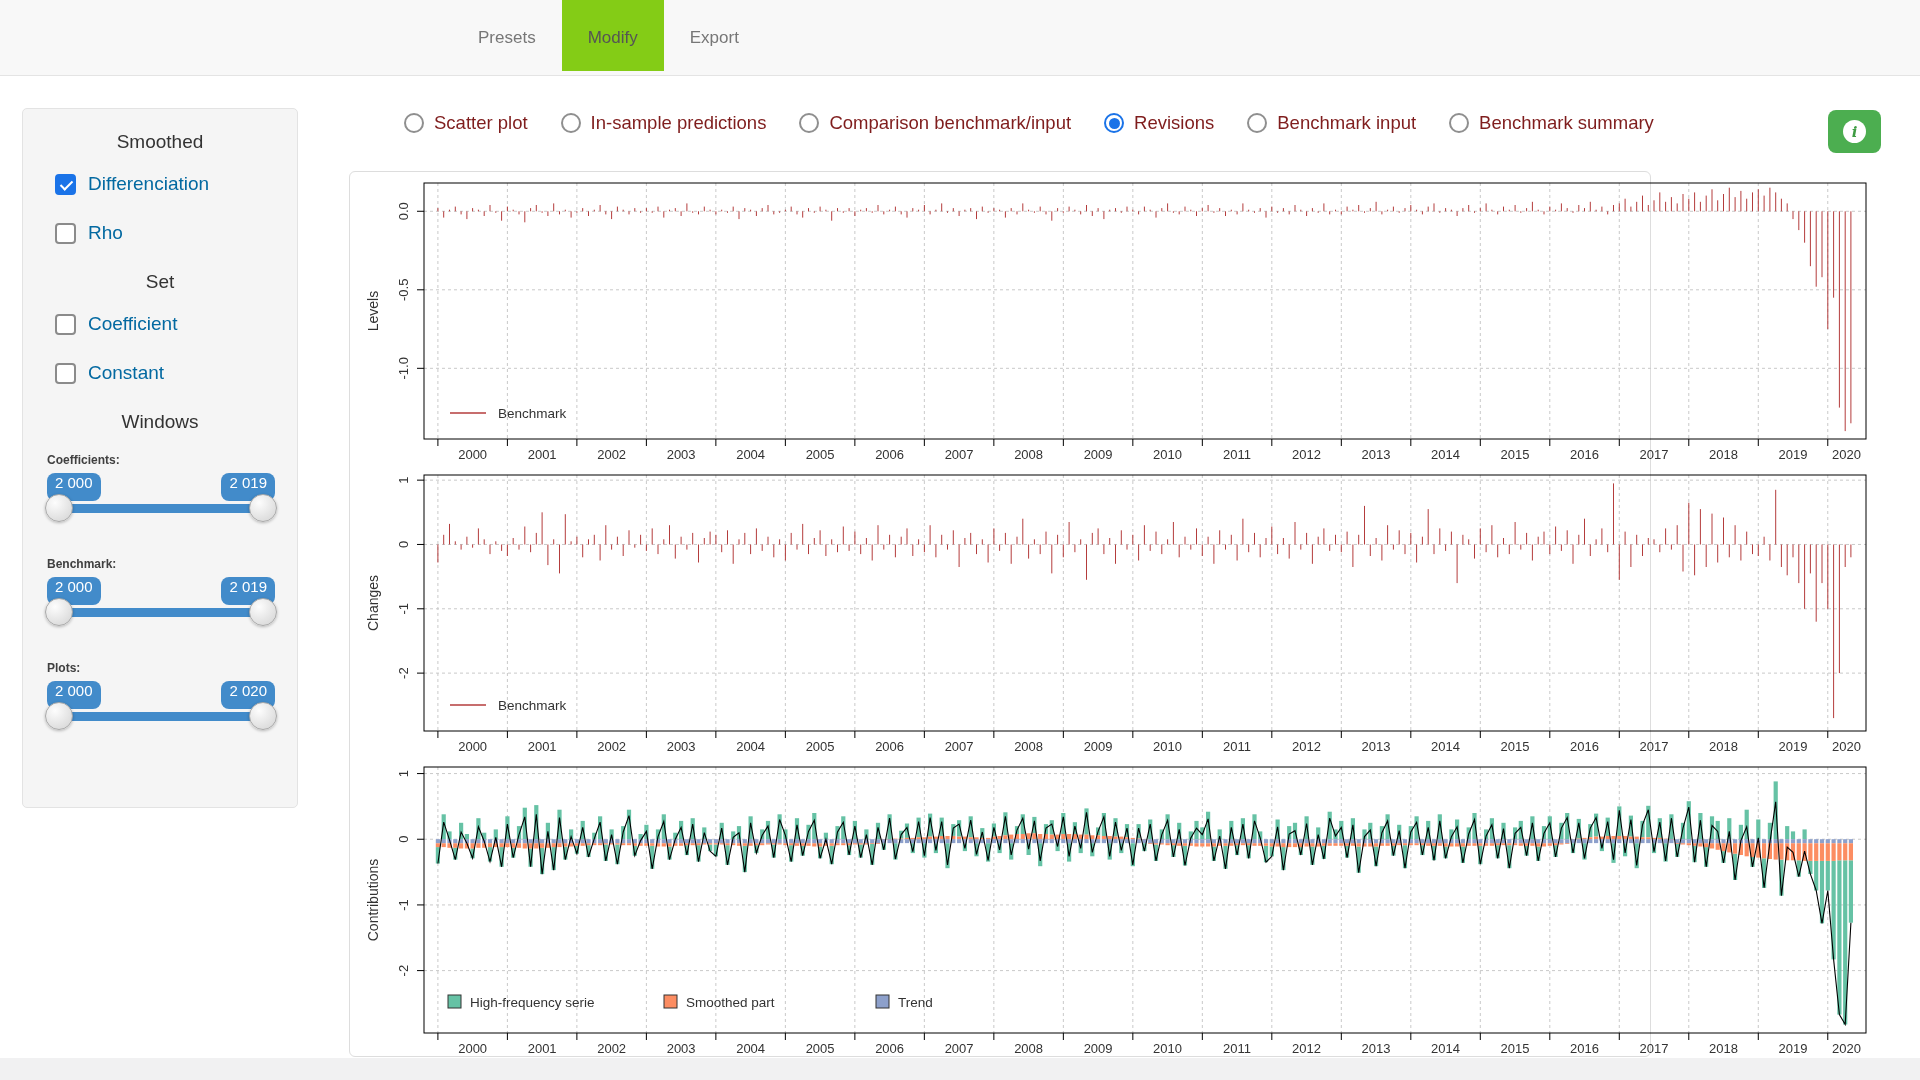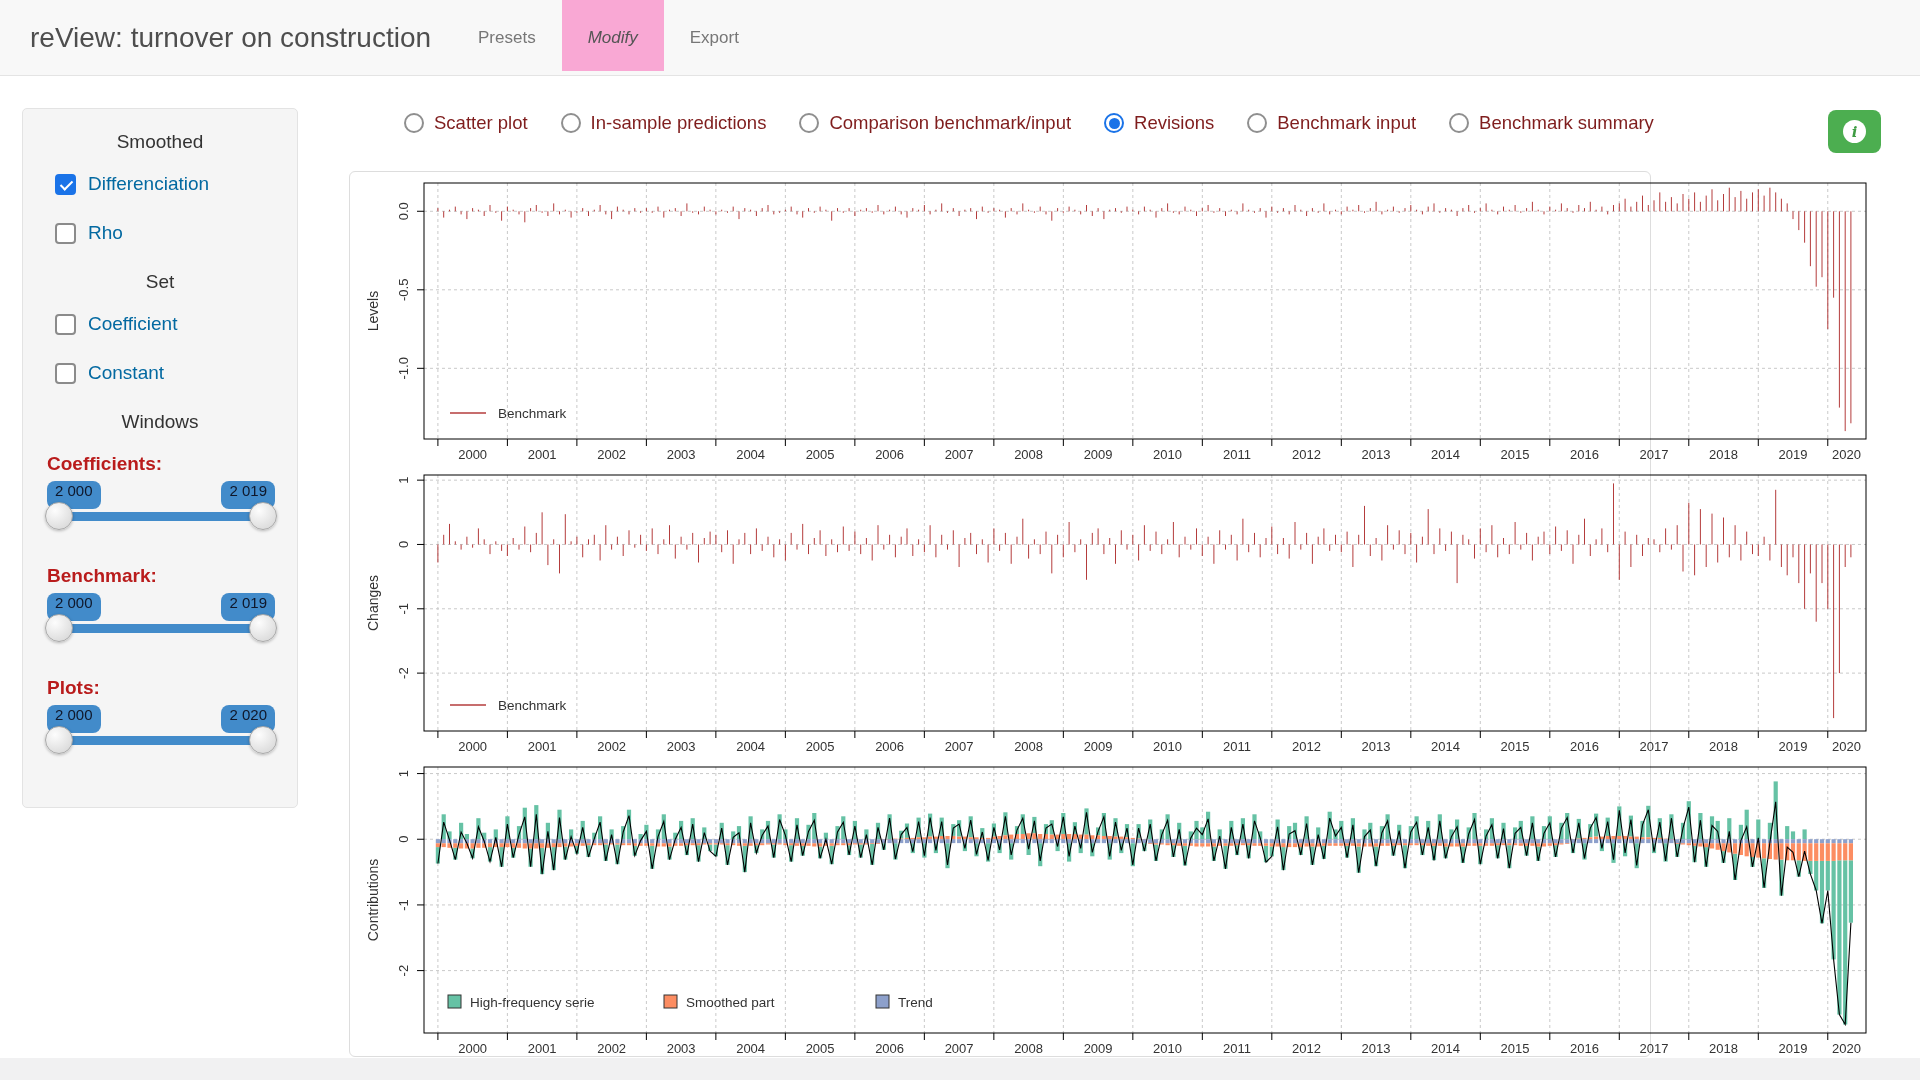--- a/index.html
+++ b/index.html
@@ -5,37 +5,37 @@
   * { margin:0; padding:0; box-sizing:border-box; }
   html,body { width:1920px; height:1080px; }
   body { position:relative; background:#fff; font-family:"Liberation Sans",sans-serif; overflow:hidden; }
 
   
   .navbar { position:absolute; left:0; top:0; width:1920px; height:76px;
             background:#f8f8f8; border-bottom:1px solid #e4e4e4; }
   .brand  { position:absolute; left:30px; top:0; line-height:76px; font-size:28px; color:#4e4e4e; white-space:nowrap; }
   .tabs   { position:absolute; left:452px; top:0; height:71px; display:flex; }
   .tab    { line-height:76px; padding:0 26px; font-size:17px; color:#777; cursor:pointer; }
-  .tab.active { background:#f9a8d4; color:#555;font-style:italic; }
+  .tab.active { background:#84cc16; color:#555; }
 
   
   .well { position:absolute; left:22px; top:108px; width:276px; height:700px;
           background:#f5f5f5; border:1px solid #e3e3e3; border-radius:5px; padding:16px 18px; }
   .group-heading { text-align:center; font-size:19px; color:#333; margin:6px 0 20px 0; }
   .chk-row { display:flex; align-items:center; gap:12px; margin:0 0 27px 14px;
              font-size:19px; color:#0369a1; cursor:pointer; }
   .cbox { width:21px; height:21px; border:2px solid #8b8b8b; border-radius:4px; background:#fff; position:relative; flex:0 0 auto; }
   .cbox.checked { background:#1a73e8; border-color:#1a73e8; }
   .cbox.checked::after { content:""; position:absolute; left:6px; top:2px; width:5px; height:10px;
                          border:solid #fff; border-width:0 2.5px 2.5px 0; transform:rotate(45deg); }
 
   .slider-group { margin:0 0 26px 2px; }
-  .slider-title { font-size:19px; font-weight:bold; color:#b91c1c; margin:0 0 6px 4px; }
+  .slider-title { font-size:12px; font-weight:bold; color:#404040; margin:0 0 6px 4px; }
   .irs { position:relative; height:58px; margin:0 8px; }
-  .irs-label { position:absolute; top:0; background:#428bca; color:#0f172a; font-size:15px;
+  .irs-label { position:absolute; top:0; background:#428bca; color:#ffffff; font-size:15px;
                padding:1px 8px 10px 8px; border-radius:8px; }
   .irs-label.from { left:-4px; } .irs-label.to { right:-4px; }
   .irs-bar { position:absolute; left:2px; right:2px; top:31px; height:9px; background:#428bca; border-radius:5px; }
   .irs-handle { position:absolute; top:21px; width:28px; height:28px; border-radius:50%;
                 background:radial-gradient(circle at 35% 30%, #fdfdfd, #d2d2d2);
                 border:1px solid #a8a8a8; box-shadow:0 1px 3px rgba(0,0,0,.25); cursor:pointer; }
   .irs-handle.from { left:-6px; } .irs-handle.to { right:-6px; }
 
   
   .radio-row { position:absolute; left:404px; top:100px; height:46px; display:flex; align-items:center; gap:33px; }
@@ -56,21 +56,20 @@
   .chart-card { position:absolute; left:349px; top:171px; width:1302px; height:886px; background:#fff;
                 border:1px solid #ddd; border-radius:6px; padding:5px 12px; }
   .chart-slot { width:1512px; }
 
   .footer-strip { position:absolute; left:0; top:1058px; width:1920px; height:22px; background:#f1f1f2; }
 </style>
 </head>
 <body>
 
 <div class="navbar">
-  <div class="brand">reView: turnover on construction</div>
   <div class="tabs">
     <div class="tab">Presets</div>
     <div class="tab active">Modify</div>
     <div class="tab">Export</div>
   </div>
 </div>
 
 <div class="well">
   <div class="group-heading">Smoothed</div>
 

